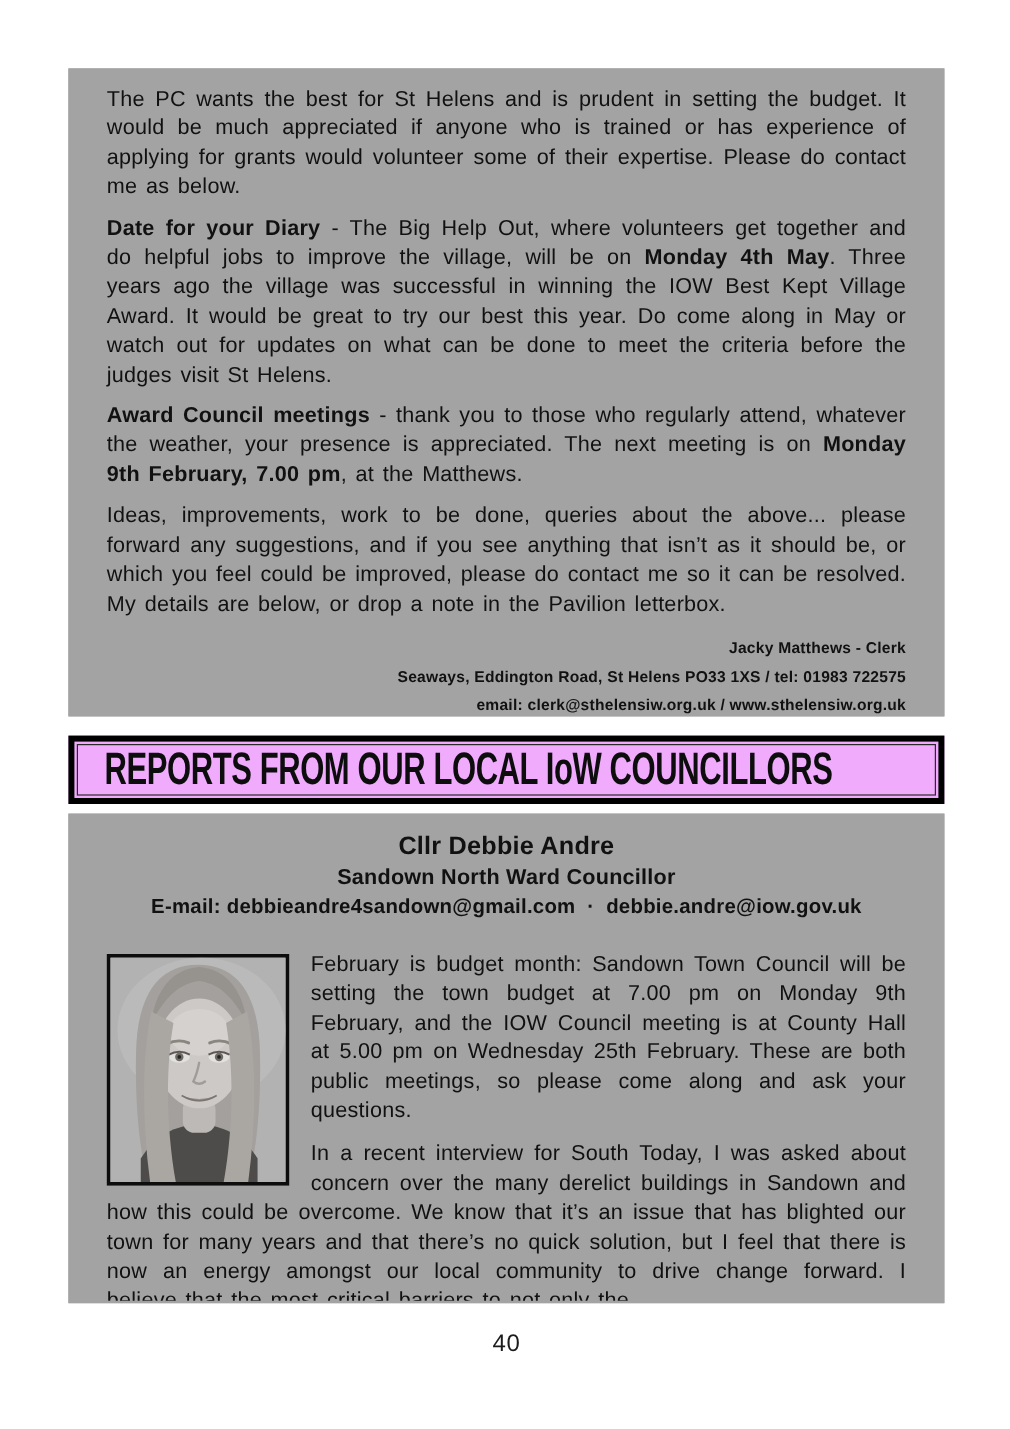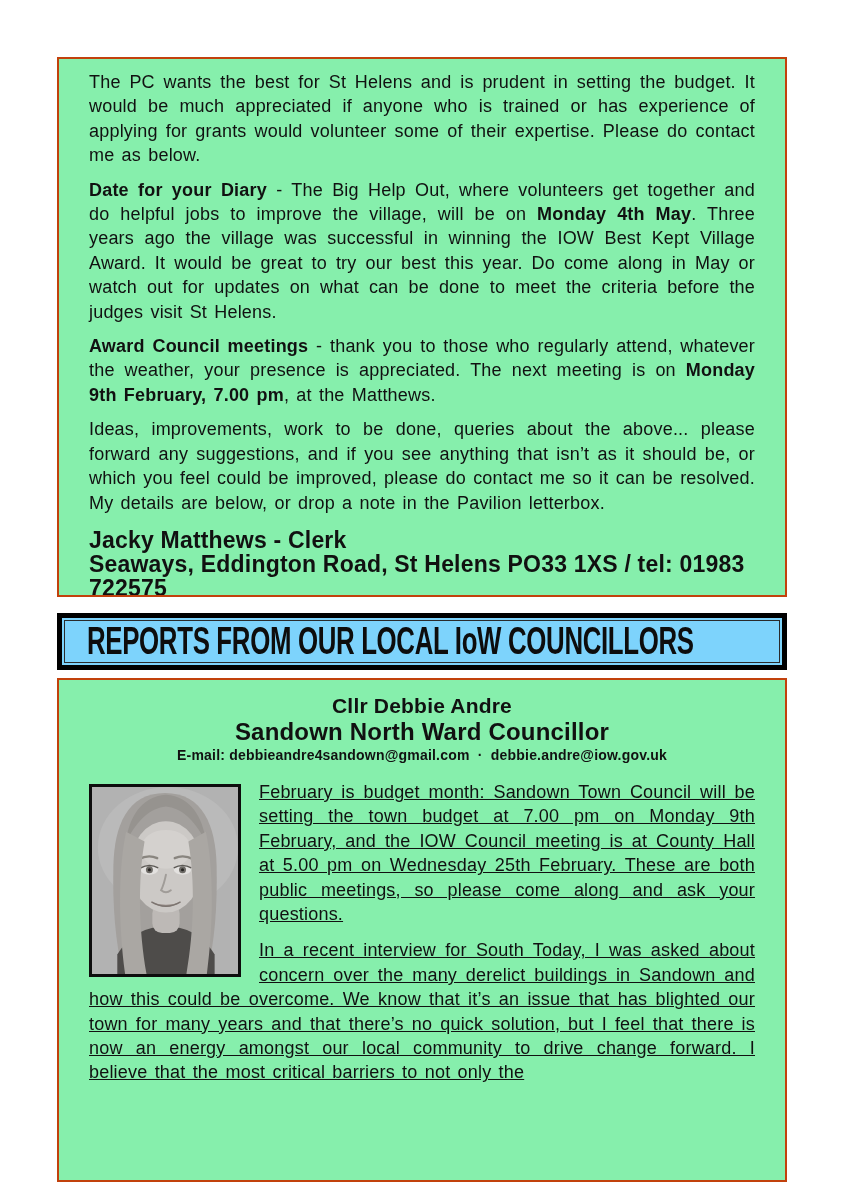--- a/index.html
+++ b/index.html
@@ -9,22 +9,22 @@
     font-family: "Liberation Sans", sans-serif;
     color: #111111;
     position: relative;
     overflow: hidden;
   }
   .page { width: 842px; height: 1191px; background: #ffffff; }
 
   .content-col { margin-left: 57px; width: 730px; }
 
   .box {
-    border: 2px solid #c2410c;
-    background: #86efac;
+    border: 2px solid #a3a3a3;
+    background: #a3a3a3;
     overflow: hidden;
   }
 
   
   .clerk-box {
     margin-top: 57px;
     height: 540px;
     padding: 11px 30px 10px 30px;
   }
   .body-p {
@@ -32,35 +32,35 @@
     line-height: 24.4px;
     text-align: justify;
     letter-spacing: 0.2px;
     word-spacing: 2px;
     margin-bottom: 10px;
   }
   .body-p b { font-weight: 700; }
 
   .contact-block {
     margin-top: 13px;
-    text-align: left;
+    text-align: right;
     font-weight: 700;
-    font-size: 23px;
+    font-size: 13px;
     line-height: 24px;
     letter-spacing: 0.2px;
   }
   .u { text-decoration: underline; text-underline-offset: 3px; }
 
   
   .reports-banner {
     margin-top: 16px;
     height: 57px;
     border: 5px solid #000000;
     padding: 2px;
-    background: #7dd3fc;
+    background: #f0abfc;
   }
   .reports-banner-inner {
     height: 100%;
     border: 1px solid #2a2a2a;
     display: flex;
     align-items: center;
     padding-left: 22px;
     overflow: hidden;
   }
   .reports-title {
@@ -69,29 +69,29 @@
     letter-spacing: -0.5px;
     white-space: nowrap;
     transform: scaleX(0.68);
     transform-origin: 0 50%;
     color: #0d0d0d;
   }
 
   
   .councillor-box {
     margin-top: 8px;
-    height: 504px;
+    height: 408px;
     padding: 12px 30px 10px 30px;
   }
   .c-head { text-align: center; font-weight: 700; letter-spacing: 0.2px; }
   .c-name  { font-size: 21px; line-height: 27px; }
-  .c-title { font-size: 24px; line-height: 25px; }
-  .c-line  { font-size: 14px; line-height: 23px; }
+  .c-title { font-size: 18px; line-height: 25px; }
+  .c-line  { font-size: 17px; line-height: 23px; }
 
-  .c-body { margin-top: 13px; text-decoration: underline; }
+  .c-body { margin-top: 24px; }
   .photo-frame {
     float: left;
     width: 152px; height: 193px;
     border: 3px solid #0d0d0d;
     margin: 4px 18px 6px 0;
     background: #b4b4b4;
   }
   .photo-frame svg { display: block; width: 100%; height: 100%; }
   .c-body .body-p { margin-bottom: 12px; }
   .c-body .body-p:last-child { margin-bottom: 0; }

